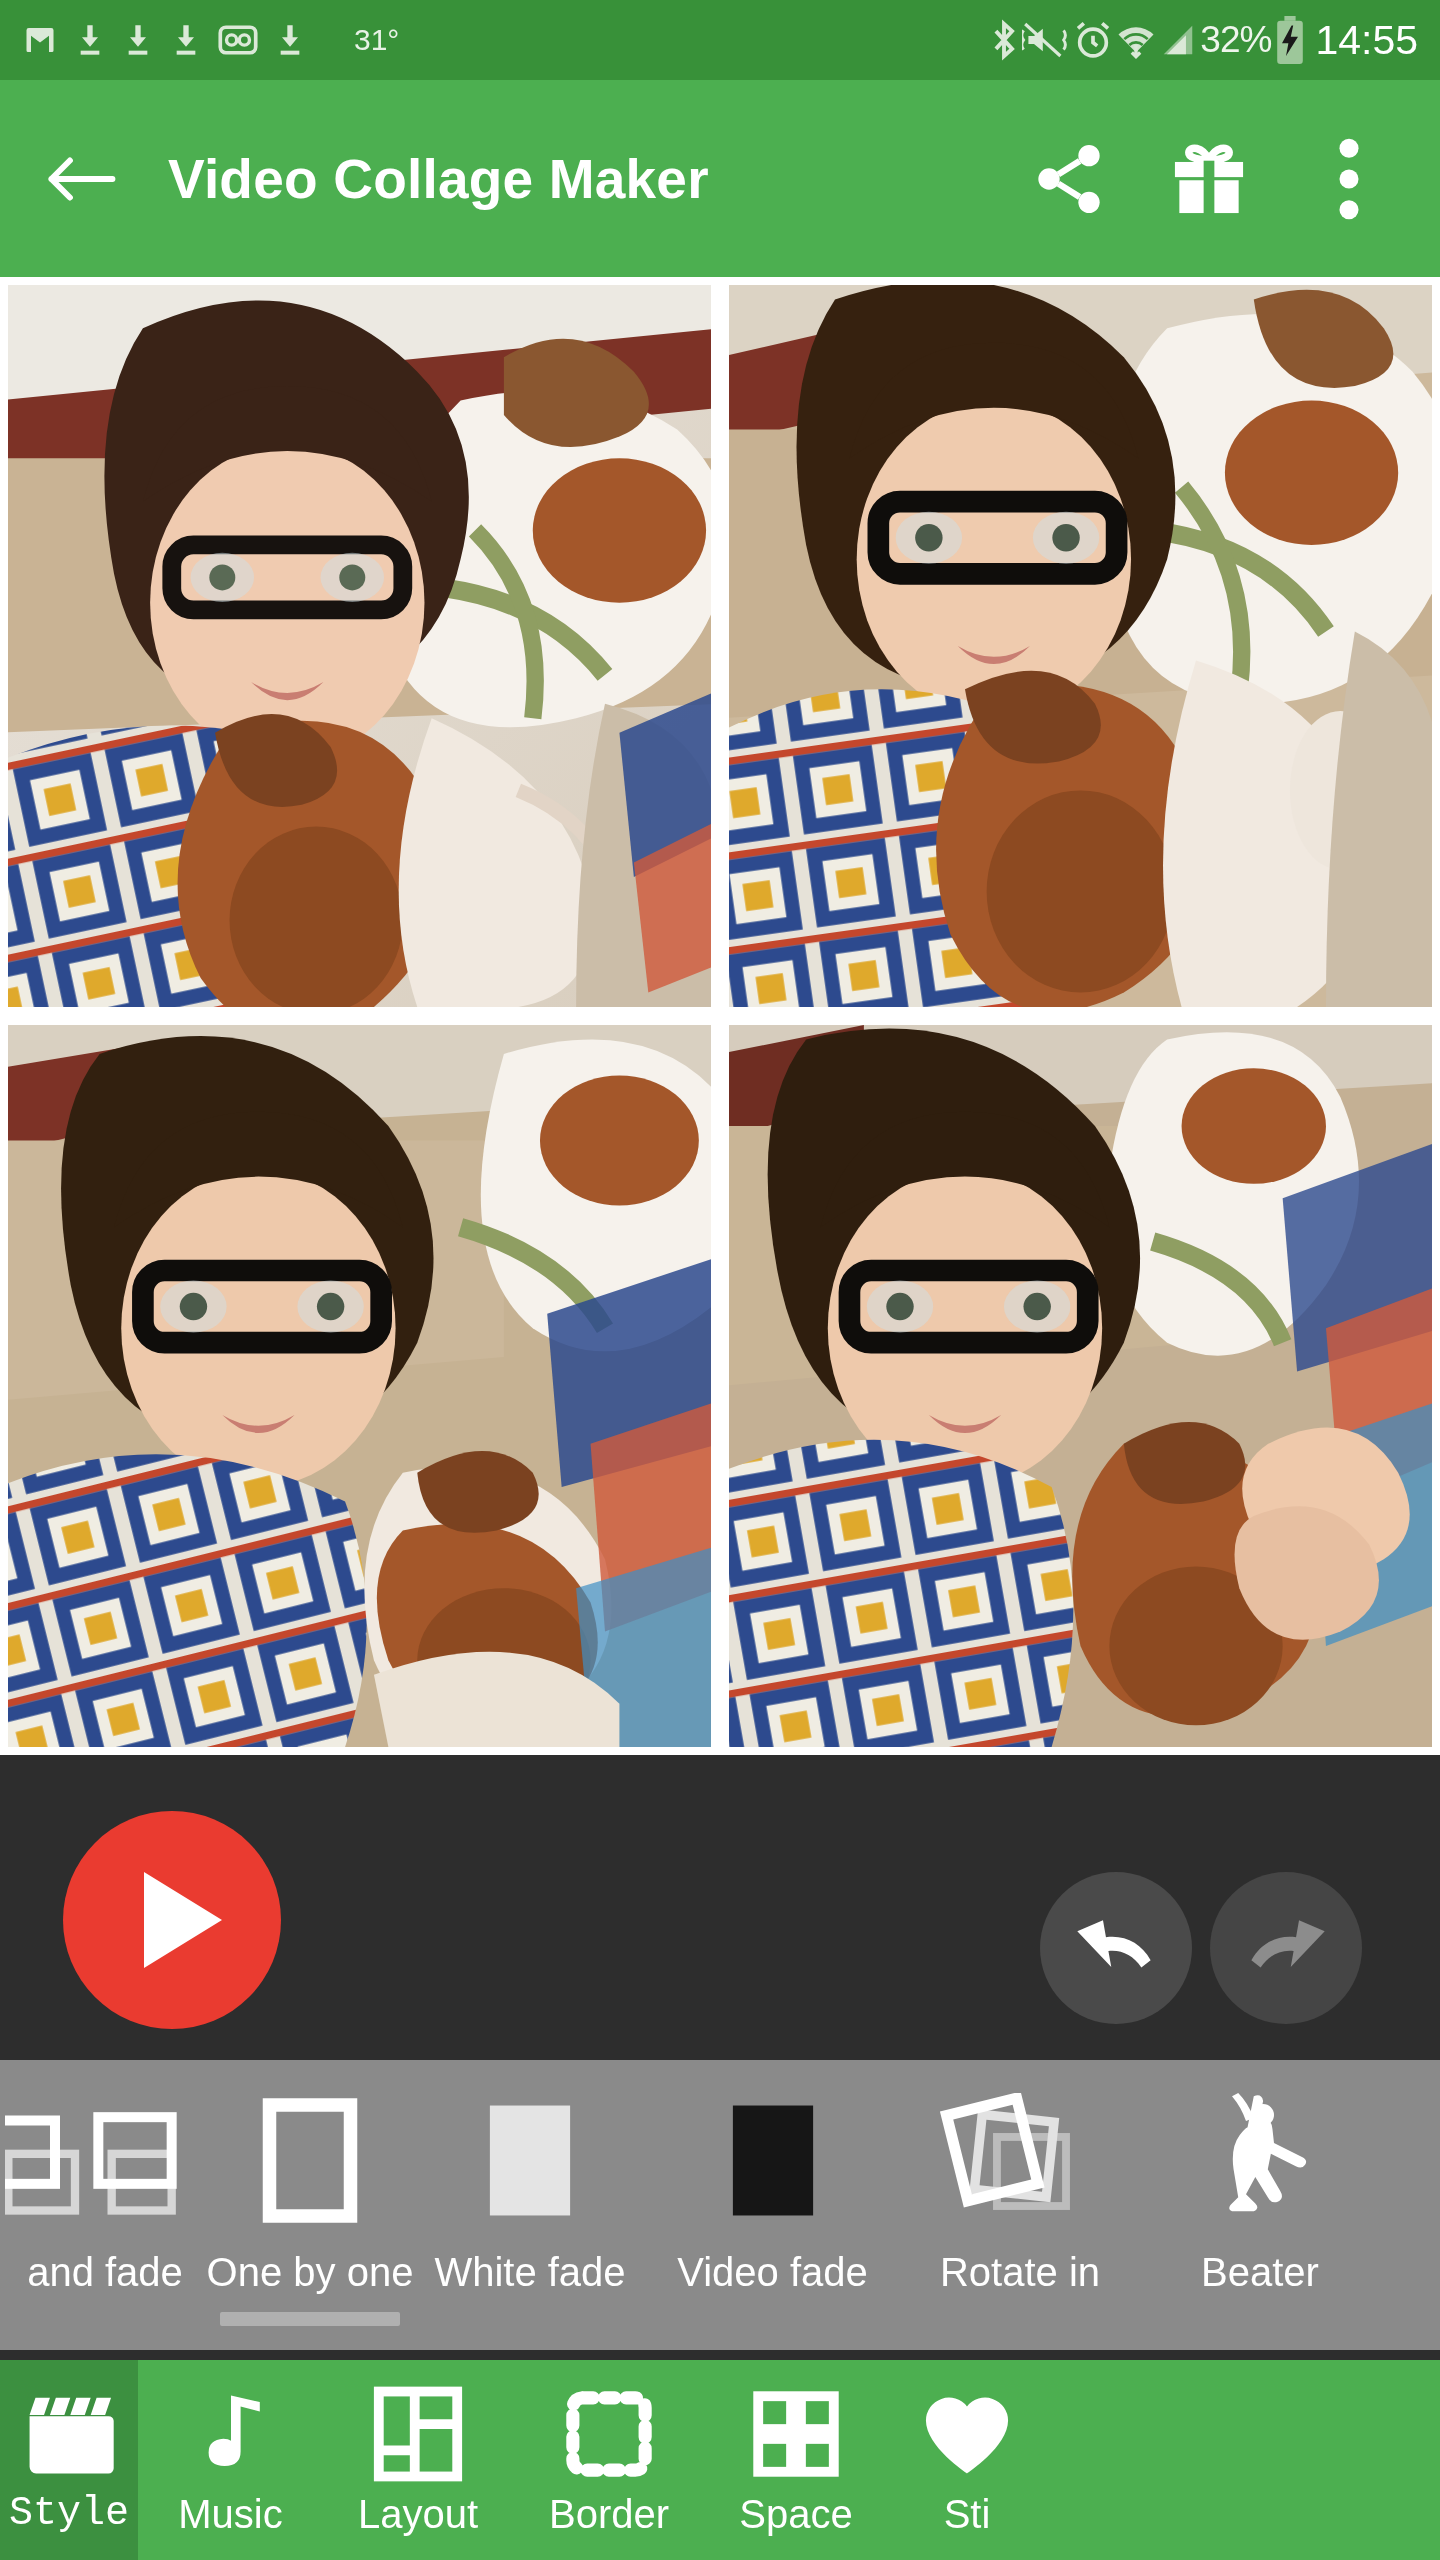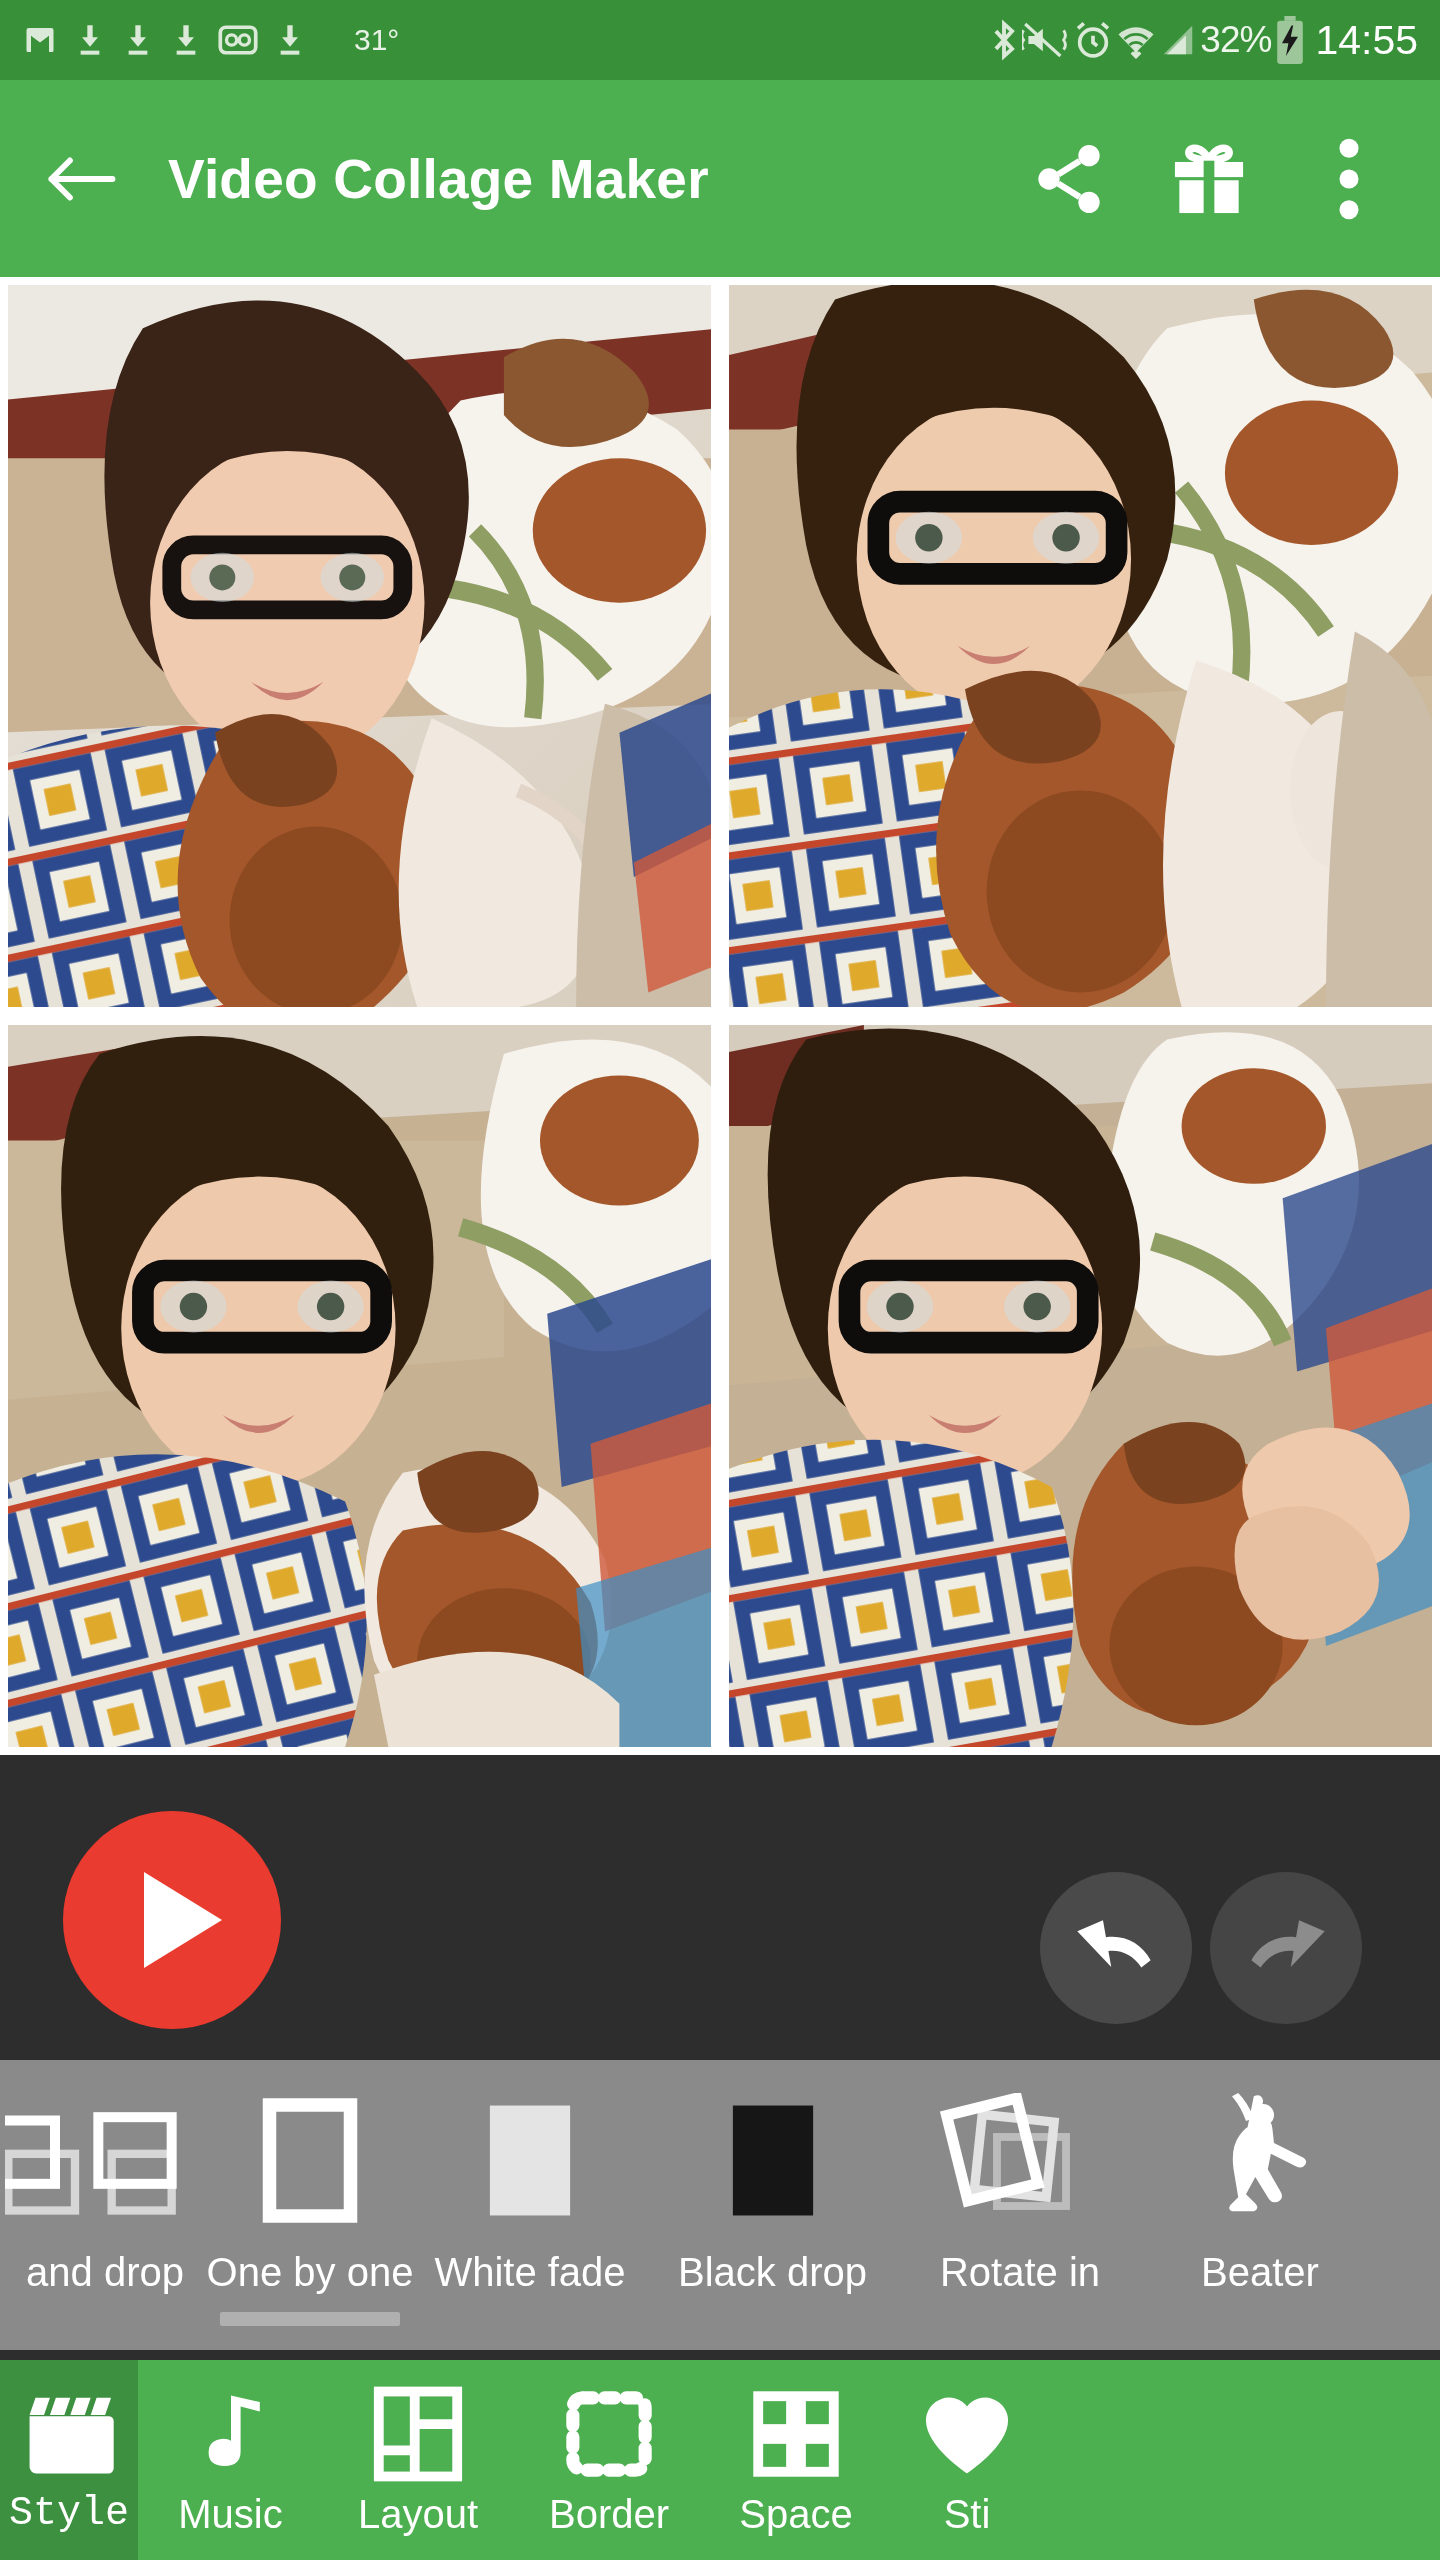--- a/index.html
+++ b/index.html
@@ -426,21 +426,21 @@
 
     <div class="trans-item" style="width:210px;">
       <div class="trans-ico">
         <svg width="200" height="135" viewBox="0 0 120 80">
           <rect x="2" y="36" width="40" height="34" fill="none" stroke="#d6d6d6" stroke-width="5"></rect>
           <rect x="-14" y="16" width="44" height="38" fill="none" stroke="#ffffff" stroke-width="6"></rect>
           <rect x="64" y="36" width="36" height="34" fill="none" stroke="#d6d6d6" stroke-width="5"></rect>
           <rect x="56" y="14" width="44" height="40" fill="none" stroke="#ffffff" stroke-width="6"></rect>
         </svg>
       </div>
-      <div class="trans-label">and drop</div>
+      <div class="trans-label">and fade</div>
     </div>
 
     <div class="trans-item" style="width:200px;">
       <div class="trans-ico">
         <svg width="110" height="135" viewBox="0 0 70 90">
           <rect x="8" y="8" width="54" height="74" fill="none" stroke="#ffffff" stroke-width="9"></rect>
         </svg>
       </div>
       <div class="trans-label">One by one</div>
       <div class="trans-underline"></div>
@@ -454,21 +454,21 @@
       </div>
       <div class="trans-label">White fade</div>
     </div>
 
     <div class="trans-item" style="width:245px;">
       <div class="trans-ico">
         <svg width="104" height="135" viewBox="0 0 70 90">
           <rect x="8" y="8" width="54" height="74" fill="#161616"></rect>
         </svg>
       </div>
-      <div class="trans-label">Black drop</div>
+      <div class="trans-label">Video fade</div>
     </div>
 
     <div class="trans-item" style="width:250px;">
       <div class="trans-ico">
         <svg width="175" height="135" viewBox="0 0 110 86">
           <rect x="40" y="28" width="44" height="44" fill="none" stroke="#bcbcbc" stroke-width="5"></rect>
           <rect x="28" y="16" width="46" height="48" fill="none" stroke="#e2e2e2" stroke-width="6" transform="rotate(6 51 40)"></rect>
           <rect x="14" y="8" width="46" height="56" fill="none" stroke="#ffffff" stroke-width="7" transform="rotate(-14 37 36)"></rect>
         </svg>
       </div>

